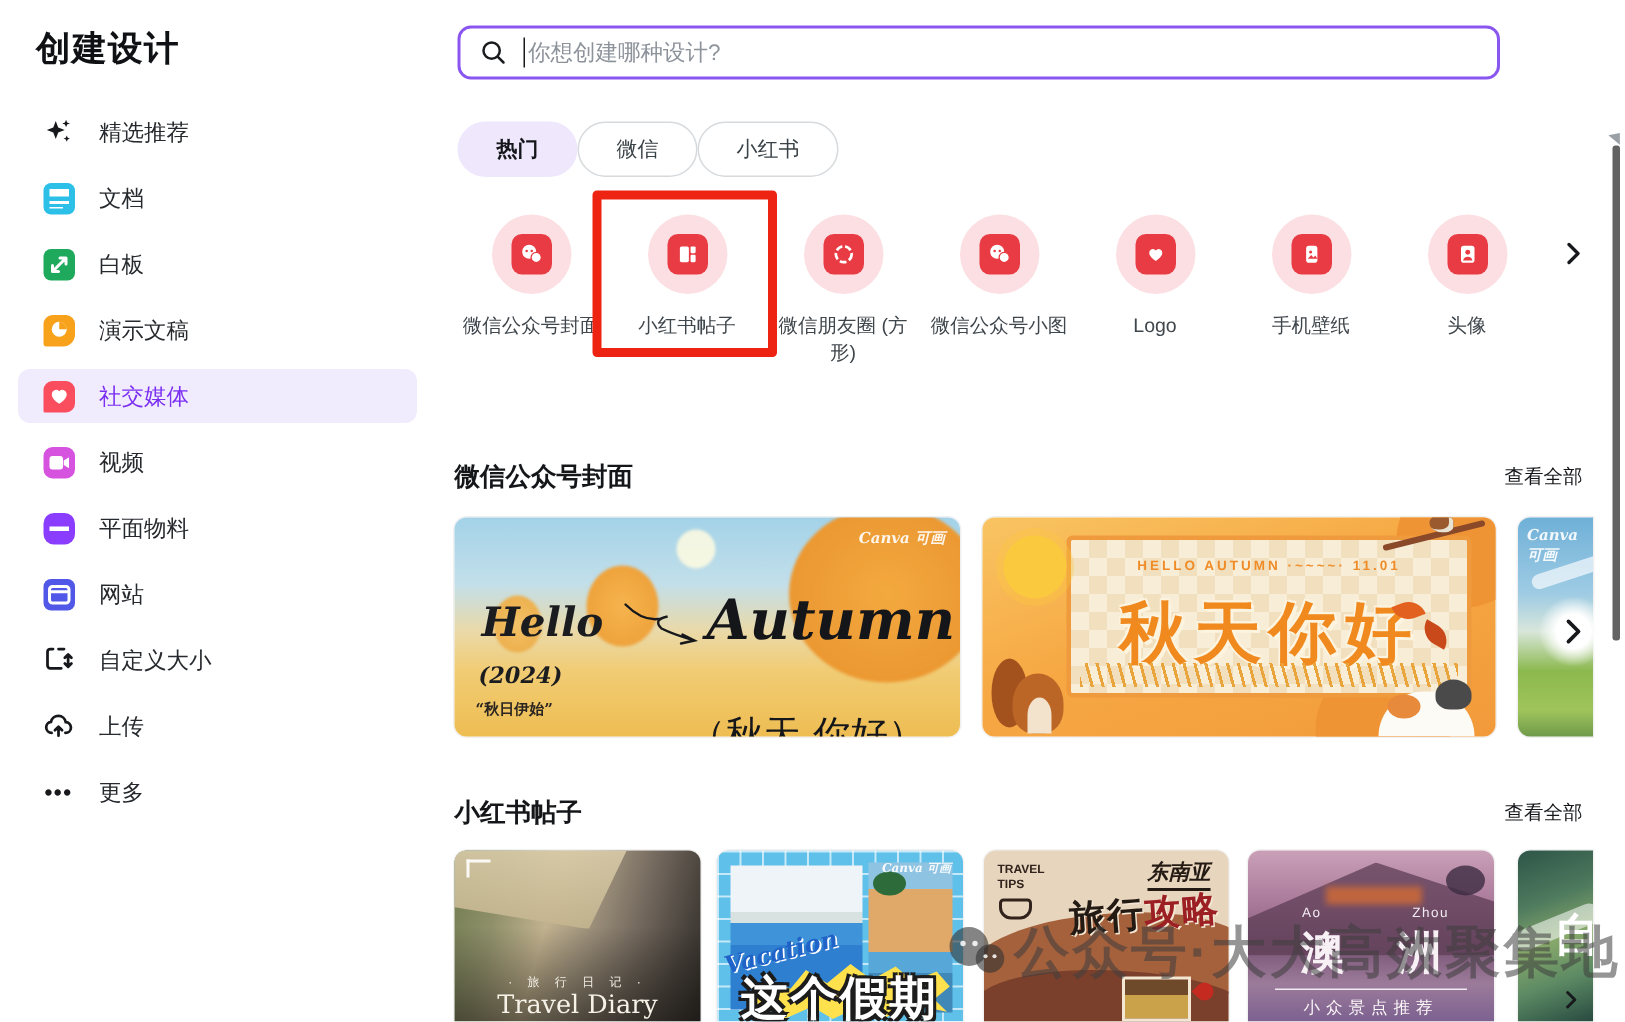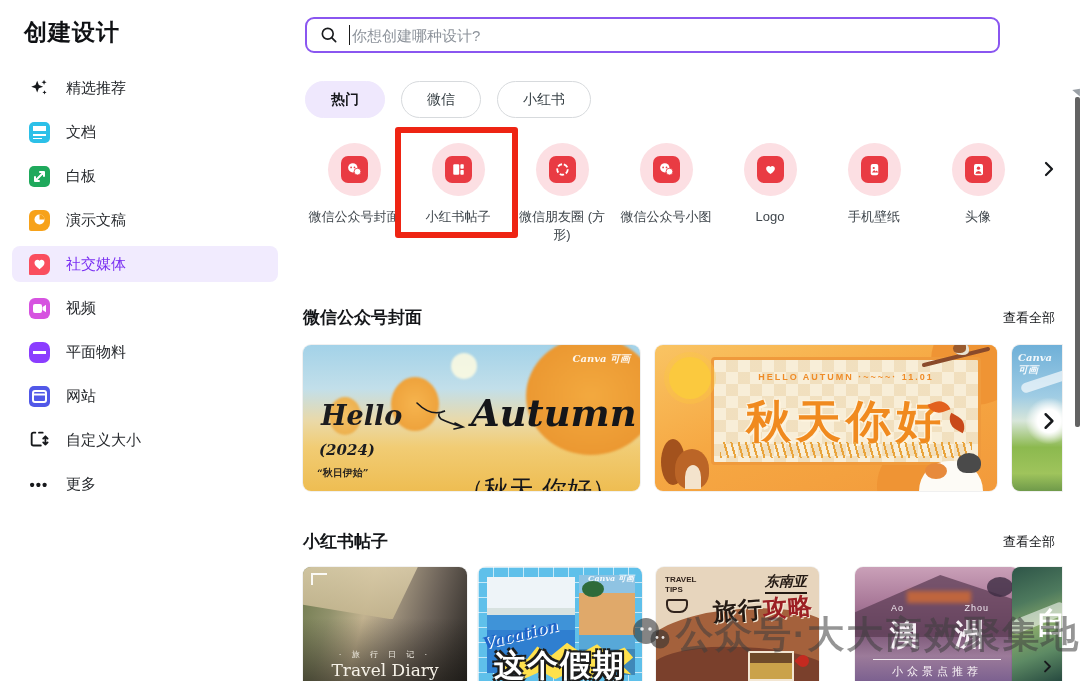--- a/index.html
+++ b/index.html
@@ -20,21 +20,21 @@
       linear-gradient(#fff,#fff) 0 0/13px 5px no-repeat,
       linear-gradient(#fff,#fff) 0 8px/13px 2px no-repeat,
       linear-gradient(#fff,#fff) 0 12px/9px 2px no-repeat;}
   .dots{ font-size:15px; font-weight:800; letter-spacing:1px; color:#17191c;}
   
   .search-bar{ position:absolute; left:305px; top:17px; width:695px; height:36px; border:2px solid #8a56f0; border-radius:9px; background:#fff; display:flex; align-items:center; padding:0 12px;}
   .search-bar input{ border:none; outline:none; flex:1; font-size:15px; font-family:inherit; color:#26292d; background:transparent;}
   .search-bar input::placeholder{ color:#8d939b; }
   .caret{ width:1px; height:20px; background:#1a1a1a; margin:0 2px 0 10px;}
   
-  .pills{ position:absolute; left:305px; top:81px; display:flex; gap:16px;}
+  .pills{ position:absolute; left:305px; top:81px; display:flex; gap:0;}
   .pill{ height:37px; border-radius:19px; padding:0 25px; display:flex; align-items:center; font-size:14px; color:#394247; border:1px solid #d7dadd; background:#fff; cursor:pointer;}
   .pill.active{ background:#efe8fd; border-color:#efe8fd; color:#14161a; font-weight:700;}
   
   .cats{ position:absolute; left:302px; top:135px; display:flex;}
   .cat{ width:104px; display:flex; flex-direction:column; align-items:center; cursor:pointer;}
   .cat-circle{ width:53px; height:53px; border-radius:50%; background:#fcdfe3; margin-top:8px; display:flex; align-items:center; justify-content:center;}
   .cat-badge{ width:27px; height:27px; background:#e93b43; border-radius:7px; display:flex; align-items:center; justify-content:center;}
   .cat-label{ margin-top:12px; font-size:13px; color:#3f464c; text-align:center; line-height:18px; max-width:98px;}
   .hl-rect{ position:absolute; left:395px; top:127px; width:123px; height:111px; border:6px solid #ee2413; border-radius:3px; z-index:6; pointer-events:none;}
   
@@ -119,21 +119,21 @@
   .c3-splash1{ position:absolute; left:-10px; top:42px; width:190px; height:70px; background:#a4613c; border-radius:45% 55% 40% 60%; transform:rotate(-6deg);}
   .c3-splash2{ position:absolute; left:-8px; bottom:-26px; width:190px; height:60px; background:#7a402c; border-radius:55% 45% 50% 50%; transform:rotate(4deg);}
   .c3-tag{ position:absolute; left:9px; top:8px; font-size:8px; font-weight:800; color:#32241d; line-height:10px; white-space:pre-line;}
   .c3-cup{ position:absolute; left:10px; top:32px; width:22px; height:14px; border:2px solid #32241d; border-radius:3px 3px 8px 8px;}
   .c3-region{ position:absolute; right:12px; top:6px; font-size:14px; font-weight:800; font-style:italic; color:#241a14; border-bottom:2px solid #241a14; padding-bottom:1px;}
   .c3-title{ position:absolute; right:6px; top:26px; font-size:24px; font-weight:900; transform:rotate(-4deg); letter-spacing:1px; text-shadow:1px 1px 0 #f3e6d2;}
   .c3-title .dark{ color:#241a14;}
   .c3-title .red{ color:#9c1f24;}
   .c3-photo{ position:absolute; left:92px; top:84px; width:46px; height:30px; background:linear-gradient(180deg,#6e4a2a 0 40%,#caa24a 40% 100%); border:2px solid #f3e6d2;}
   .c3-pin{ position:absolute; right:10px; top:88px; width:12px; height:12px; border-radius:50% 50% 50% 0; background:#c42a20; transform:rotate(45deg);}
-  .c4{ left:832px; width:164px; background:linear-gradient(180deg,#caa0b8 0%,#a87898 32%,#7d5878 58%,#9c7b9a 78%,#7c6190 100%);margin-left:23px;}
+  .c4{ left:832px; width:164px; background:linear-gradient(180deg,#caa0b8 0%,#a87898 32%,#7d5878 58%,#9c7b9a 78%,#7c6190 100%);}
   .c4-roof{ position:absolute; left:0; top:8px; width:100%; height:62px; background:#5d3e56; opacity:.75;
     clip-path:polygon(0 60%,52% 0,100% 42%,100% 100%,0 100%);}
   .c4-sign{ position:absolute; left:52px; top:24px; width:64px; height:12px; background:#c8683a; filter:blur(2px); opacity:.9;}
   .c4-palm{ position:absolute; right:6px; top:10px; width:26px; height:20px; border-radius:50%; background:#3c2c42; opacity:.8;}
   .c4-ao{ position:absolute; left:36px; top:36px; font-size:9px; color:#f2eaf2; letter-spacing:1px;}
   .c4-zhou{ position:absolute; right:30px; top:36px; font-size:9px; color:#f2eaf2; letter-spacing:1px;}
   .c4-title{ position:absolute; left:0; right:0; top:48px; text-align:center; font-family:"DejaVu Serif",serif; font-weight:800; font-size:30px; letter-spacing:12px; text-indent:12px; color:#f7f1f6;}
   .c4-line{ position:absolute; left:18px; right:18px; top:92px; height:1px; background:rgba(255,255,255,.85);}
   .c4-sub{ position:absolute; left:0; right:0; top:97px; text-align:center; font-family:"DejaVu Serif",serif; font-size:11px; letter-spacing:4px; color:#fbf6f8;}
   .c5{ left:1012px; width:50px; border-radius:8px 0 0 0;
@@ -237,20 +237,29 @@
   </div>
   <div class="menu-item">
     <span class="mi-icon">
       <svg width="22" height="22" viewBox="0 0 24 24">
           <path d="M8 4 H6 a2 2 0 0 0 -2 2 v10 a2 2 0 0 0 2 2 h8" stroke="#16181b" stroke-width="2" fill="none" stroke-linecap="round"></path>
           <path d="M12 4 h4" stroke="#16181b" stroke-width="2" stroke-linecap="round"></path>
           <path d="M19 8 v9 M19 8 l-2.4 2.4 M19 8 l2.4 2.4 M19 17 l-2.4 -2.4 M19 17 l2.4 -2.4" stroke="#16181b" stroke-width="2" fill="none" stroke-linecap="round"></path>
         </svg>
     </span>
     <span>自定义大小</span>
+  </div>
+  <div class="menu-item">
+    <span class="mi-icon">
+      <svg width="22" height="22" viewBox="0 0 24 24">
+          <path d="M7 17 a4 4 0 0 1 -.5-7.96 A5.5 5.5 0 0 1 17.3 9.2 A3.6 3.6 0 0 1 17 17" stroke="#16181b" stroke-width="2" fill="none" stroke-linecap="round"></path>
+          <path d="M12 19 v-6 M12 12.5 l-2.6 2.6 M12 12.5 l2.6 2.6" stroke="#16181b" stroke-width="2" fill="none" stroke-linecap="round"></path>
+        </svg>
+    </span>
+    <span>上传</span>
   </div>
   <div class="menu-item">
     <span class="mi-icon">
         <span class="dots">•••</span>
       </span>
     <span>更多</span>
   </div>
 </nav>
 
 <div class="search-bar">

